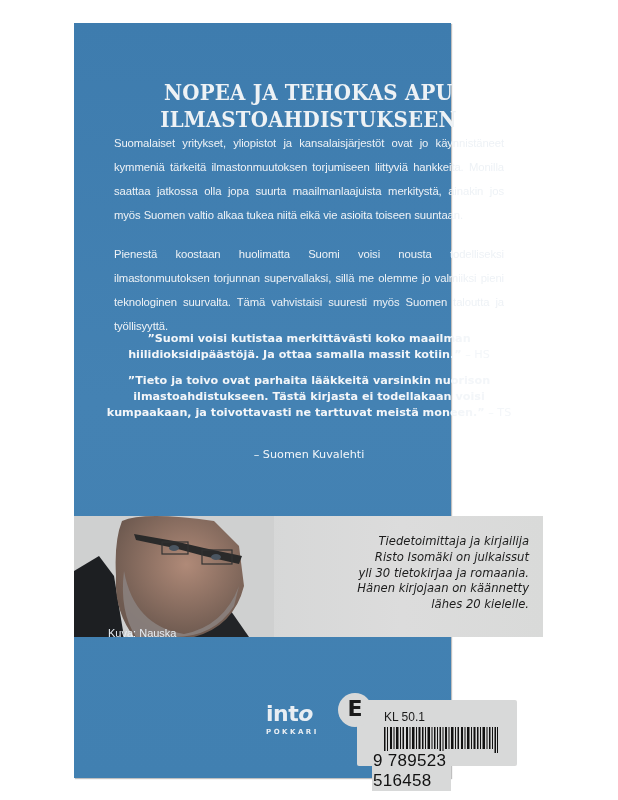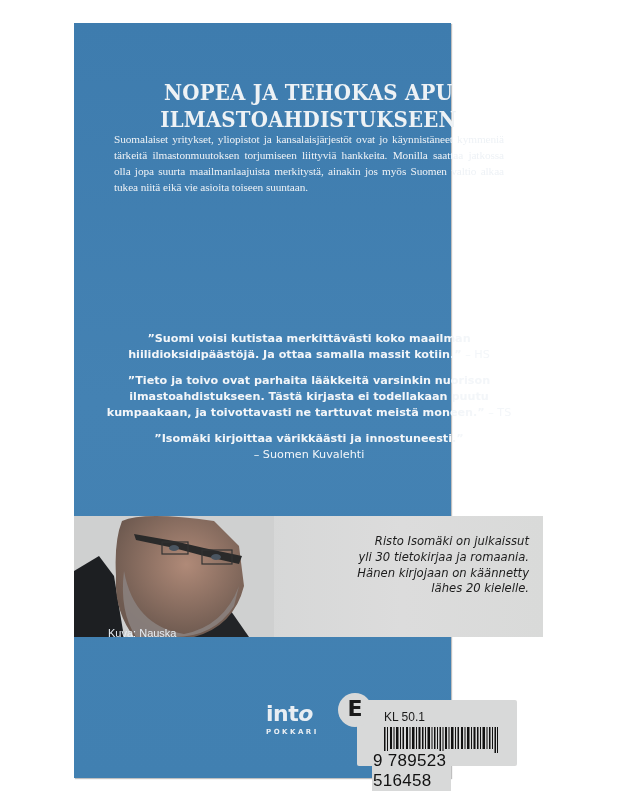--- a/index.html
+++ b/index.html
@@ -16,21 +16,21 @@
     }
     .title {
       position: absolute; left: 0; width: 469px; top: 56px;
       text-align: center; color: #eef2f5;
       font-family: "DejaVu Serif", serif; font-weight: bold;
       font-size: 21.5px; line-height: 27px; letter-spacing: 0.2px;
       transform: scaleX(0.92); transform-origin: center;
     }
     .body-text {
       position: absolute; left: 40px; width: 390px; color: #eef2f6;
-      font-family: Liberation Serif, serif; font-size: 11.3px; line-height: 16px;
+      font-family: Liberation Sans, sans-serif; font-size: 11.3px; line-height: 24px;
       text-align: justify; letter-spacing: -0.1px;
     }
     .p1 { top: 108px; }
     .p2 { top: 219px; }
     .quote {
       position: absolute; left: 20px; width: 430px; color: #f3f6f9;
       text-align: center; font-family: "DejaVu Sans", sans-serif;
       font-size: 11.2px; line-height: 16px;
     }
     .quote b { font-weight: bold; }
@@ -94,29 +94,30 @@
 <body>
 
 <div class="cover">
 
   <div class="title">
     <div>NOPEA JA TEHOKAS APU</div>
     <div>ILMASTOAHDISTUKSEEN</div>
   </div>
 
   <p class="body-text p1" style="margin:0">Suomalaiset yritykset, yliopistot ja kansalaisjärjestöt ovat jo käynnistäneet kymmeniä tärkeitä ilmastonmuutoksen torjumiseen liittyviä hankkeita. Monilla saattaa jatkossa olla jopa suurta maailmanlaajuista merkitystä, ainakin jos myös Suomen valtio alkaa tukea niitä eikä vie asioita toiseen suuntaan.</p>
+  <p class="body-text p2" style="margin:0">Pienestä koostaan huolimatta Suomi voisi nousta todelliseksi ilmastonmuutoksen torjunnan supervallaksi, sillä me olemme jo valmiiksi pieni teknologinen suurvalta. Tämä vahvistaisi suuresti myös Suomen taloutta ja työllisyyttä.</p>
 
   <div class="quote q1">
     <b>”Suomi voisi kutistaa merkittävästi koko maailman hiilidioksidipäästöjä. Ja ottaa samalla massit kotiin.”</b><span> – HS</span>
   </div>
   <div class="quote q2">
-    <b>”Tieto ja toivo ovat parhaita lääkkeitä varsinkin nuorison ilmastoahdistukseen. Tästä kirjasta ei todellakaan puutu kumpaakaan, ja toivottavasti ne tarttuvat meistä moneen.”</b><span> – TS</span>
+    <b>”Tieto ja toivo ovat parhaita lääkkeitä varsinkin nuorison ilmastoahdistukseen. Tästä kirjasta ei todellakaan voisi kumpaakaan, ja toivottavasti ne tarttuvat meistä moneen.”</b><span> – TS</span>
   </div>
   <div class="quote q3">
-    <b>”Isomäki kirjoittaa värikkäästi ja innostuneesti.”</b><br>
+    <br>
     <span>– Suomen Kuvalehti</span>
   </div>
 
   <div class="photo">
     <svg class="portrait" viewBox="0 0 200 121" preserveAspectRatio="none">
       <defs>
         <radialGradient id="skin" cx="0.55" cy="0.4" r="0.6">
           <stop offset="0" stop-color="#b08a78"></stop>
           <stop offset="1" stop-color="#6e5a50"></stop>
         </radialGradient>
@@ -126,20 +127,21 @@
       <path d="M120 95 L150 85 L175 121 L110 121 Z" fill="#222427"></path>
       <path d="M48 5 Q70 -5 140 5 L165 30 L170 70 Q160 110 120 121 L60 121 Q40 95 42 60 Q40 25 48 5 Z" fill="url(#skin)"></path>
       <path d="M50 55 Q60 110 110 118 Q150 110 165 70 L160 90 Q140 121 100 121 L62 121 Q45 95 50 55 Z" fill="#8b8380" opacity="0.85"></path>
       <path d="M60 18 L100 25 L130 32 L168 40 L165 48 L130 40 L100 32 L62 24 Z" fill="#2a2a2a"></path>
       <rect x="88" y="26" width="26" height="12" fill="none" stroke="#333" stroke-width="1.2"></rect>
       <rect x="128" y="34" width="30" height="14" fill="none" stroke="#333" stroke-width="1.2"></rect>
       <ellipse cx="100" cy="32" rx="5" ry="3" fill="#4a5560"></ellipse>
       <ellipse cx="142" cy="41" rx="5" ry="3" fill="#4a5560"></ellipse>
     </svg>
     <div class="caption">
+      <div>Tiedetoimittaja ja kirjailija</div>
       <div>Risto Isomäki on julkaissut</div>
       <div>yli 30 tietokirjaa ja romaania.</div>
       <div>Hänen kirjojaan on käännetty</div>
       <div>lähes 20 kielelle.</div>
     </div>
   </div>
 
   <div class="credit">Kuva: Nauska</div>
 
   <div class="logo">

